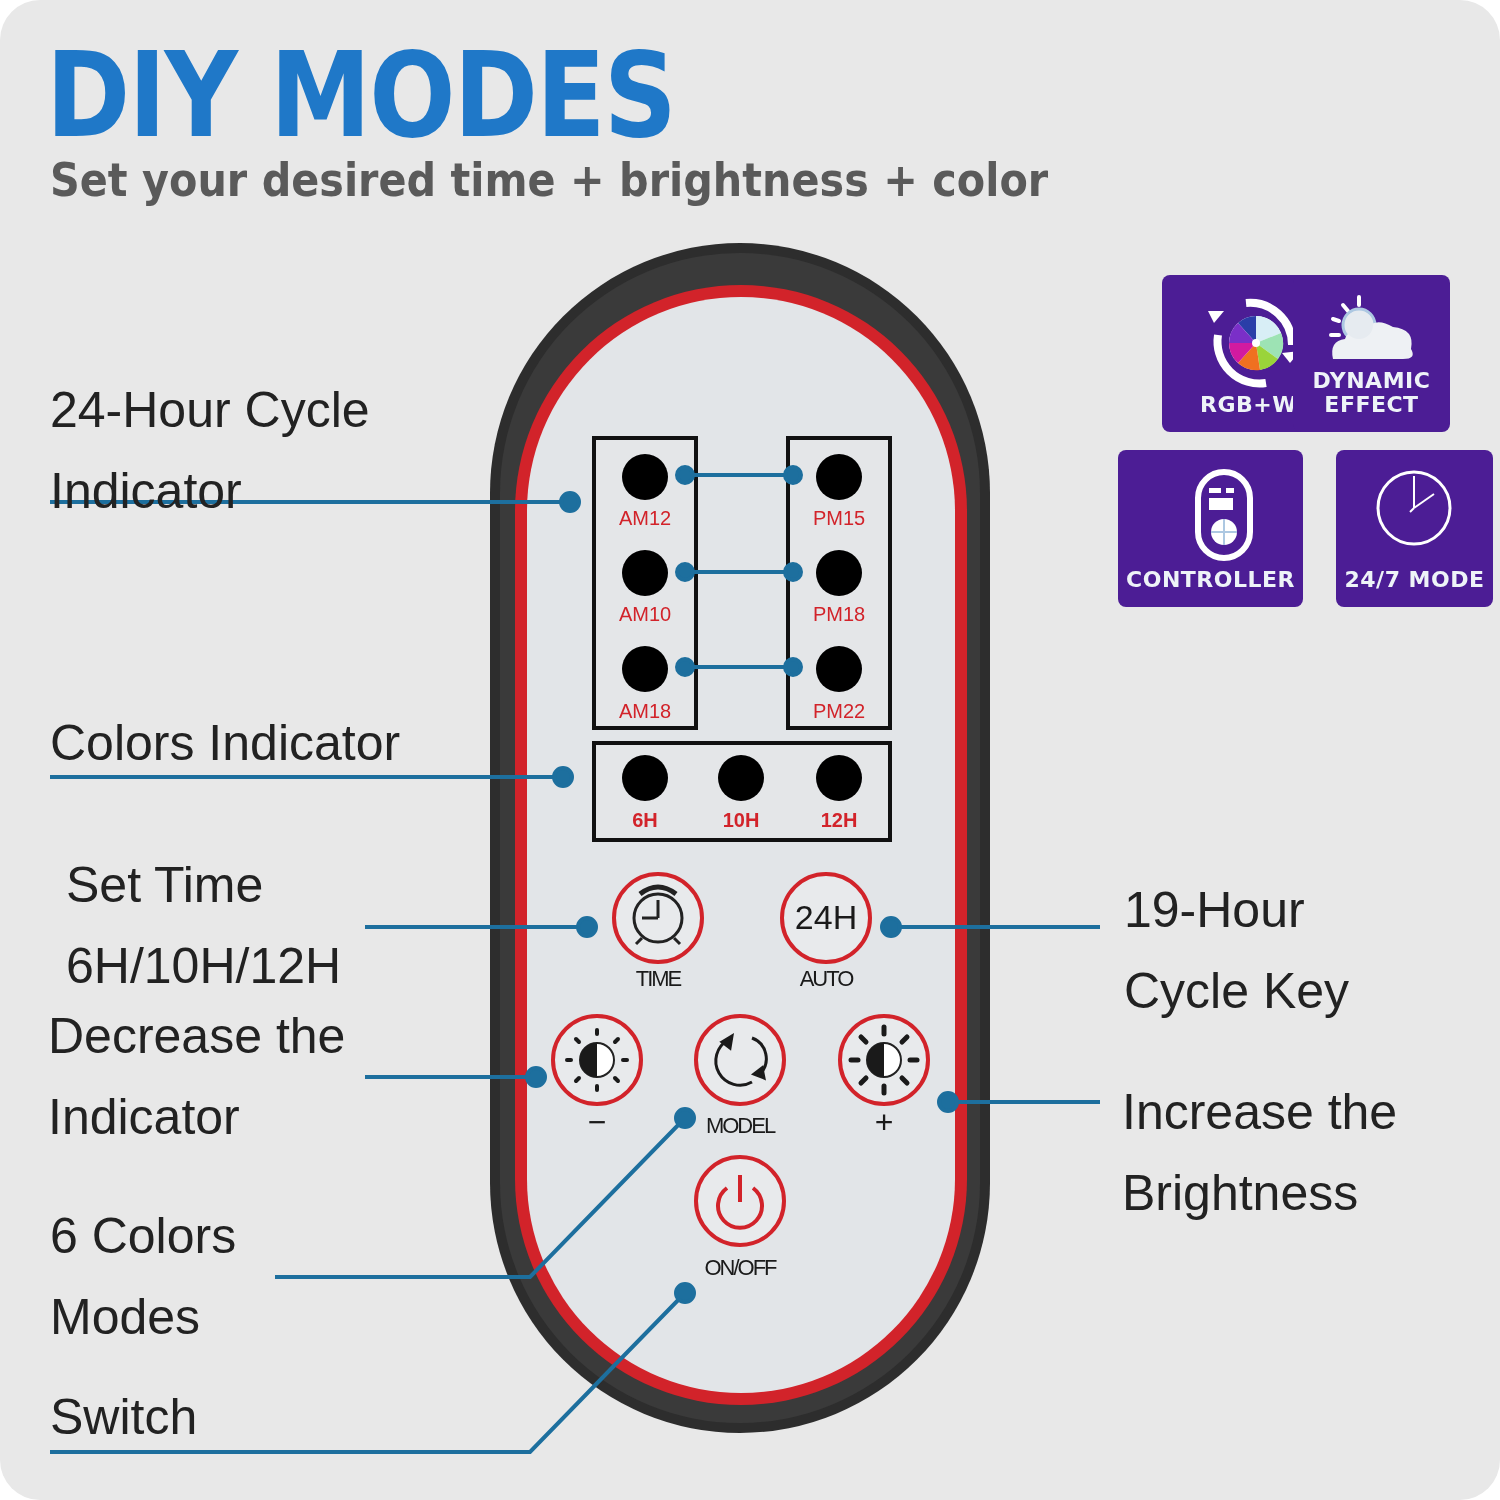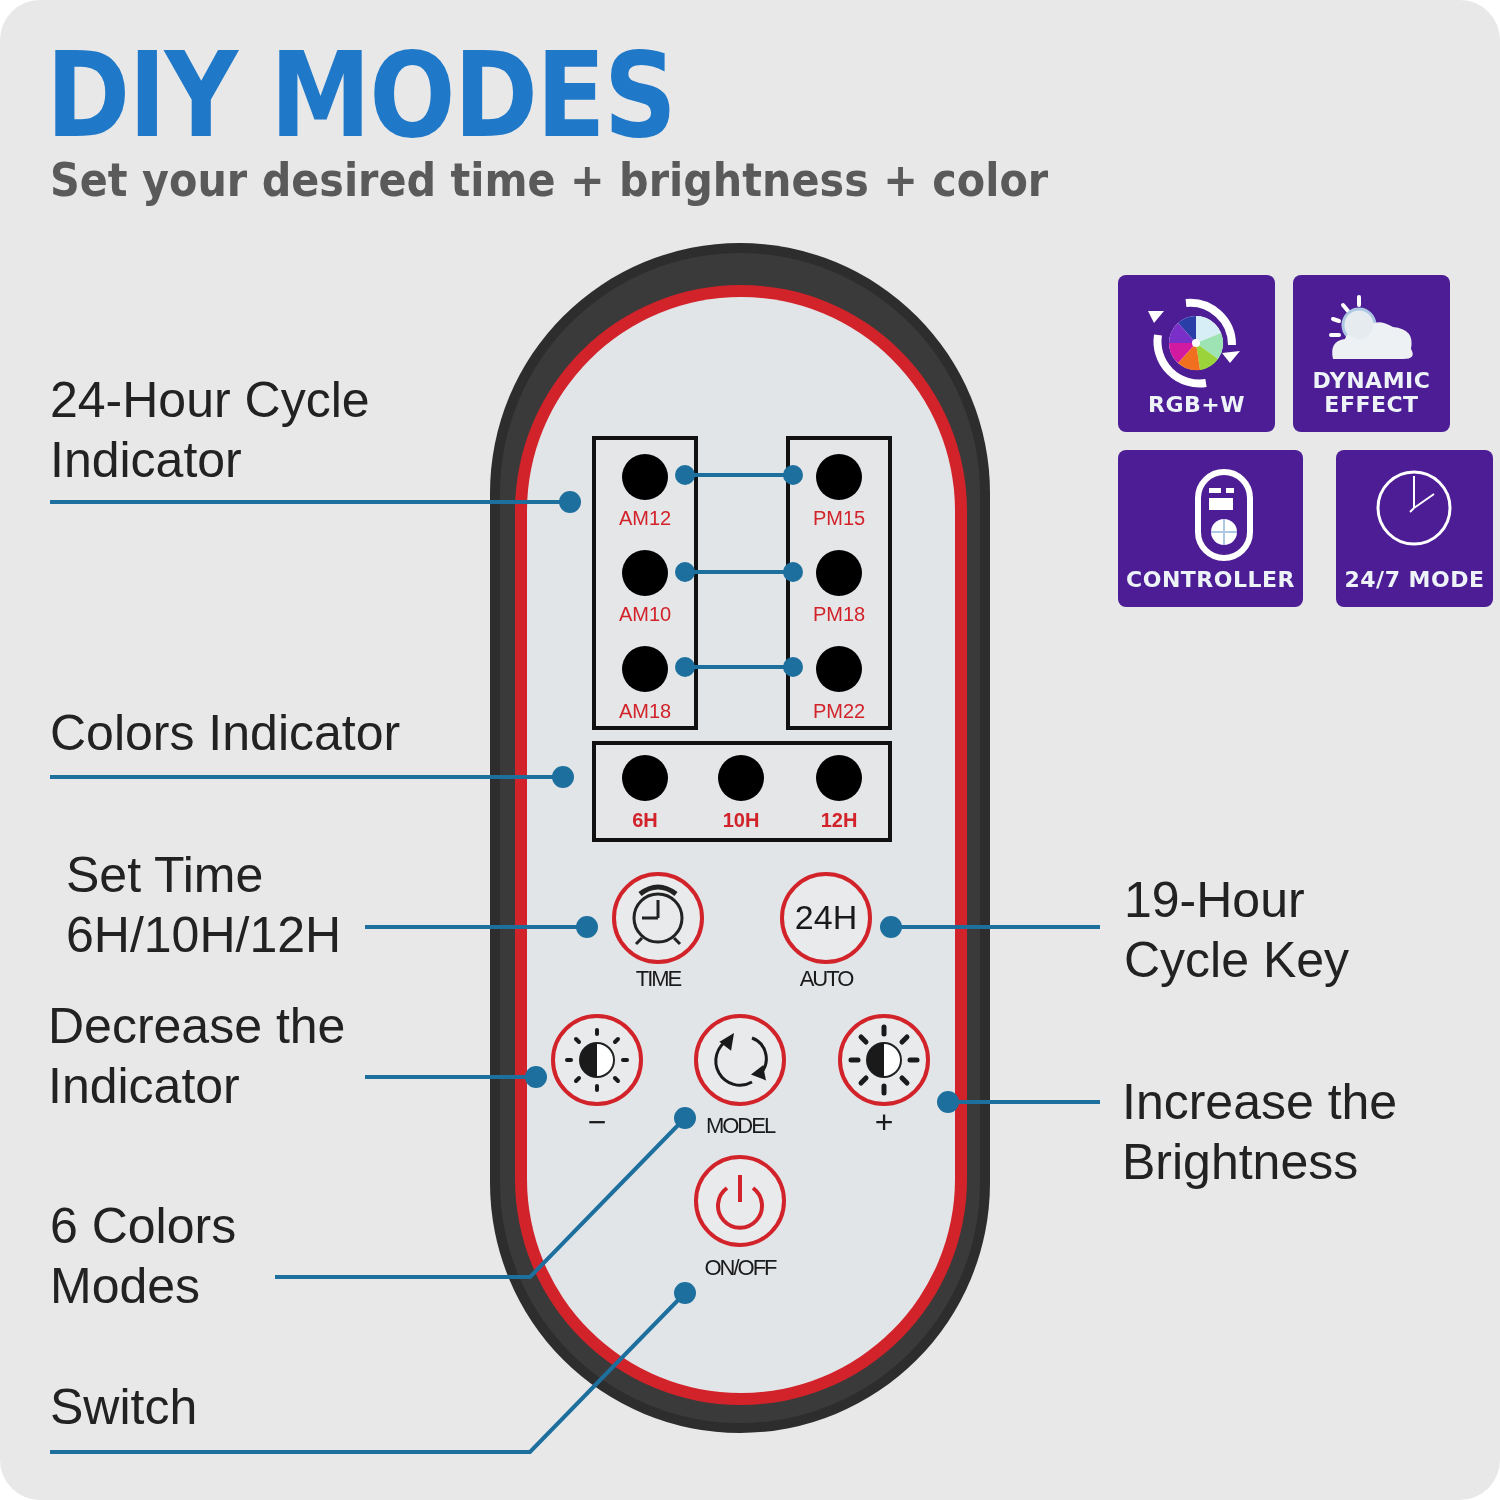--- a/index.html
+++ b/index.html
@@ -1,20 +1,20 @@
 <!DOCTYPE html>
 <html><head>
 <meta charset="utf-8">
 <style>
   html, body { margin:0; padding:0; }
   body { width:1500px; height:1500px; background:#ffffff; position:relative; overflow:hidden; font-family:"Liberation Sans", sans-serif; }
   .panel { position:absolute; left:0; top:0; width:1500px; height:1500px; background:#e8e8e8; border-radius:40px; }
   .title { position:absolute; left:46px; top:36px; font-size:118px; font-weight:bold; color:#1f78c8; letter-spacing:-2px; line-height:1; font-family:"DejaVu Sans", sans-serif; transform:scaleX(0.86); transform-origin:left top; }
   .subtitle { position:absolute; left:50px; top:156px; font-size:47px; font-weight:bold; color:#5a5a5a; line-height:1; font-family:"DejaVu Sans", sans-serif; transform:scaleX(0.88); transform-origin:left top; }
-  .label { position:absolute; font-size:50px; color:#222; line-height:60px; white-space:pre; }
+  .label { position:absolute; font-size:50px; color:#222; line-height:81px; white-space:pre; }
   .badge { position:absolute; width:157px; height:157px; background:#4c1d95; border-radius:8px; }
   .badge .blabel { position:absolute; left:0; right:0; text-align:center; color:#eef3f8; font-weight:bold; font-size:22px; line-height:24px; letter-spacing:0.5px; white-space:pre; font-family:"DejaVu Sans", sans-serif; }
   .badge svg { position:absolute; }
   svg.overlay { position:absolute; left:0; top:0; }
   .remote-text { font-family:"Liberation Sans", sans-serif; }
 </style>
 </head>
 <body>
 
 <div class="panel"></div>
@@ -183,21 +183,21 @@
 <div class="label" style="left:48px;top:996px;">Decrease the
 Indicator</div>
 <div class="label" style="left:50px;top:1196px;">6 Colors
 Modes</div>
 <div class="label" style="left:50px;top:1377px;">Switch</div>
 <div class="label" style="left:1124px;top:870px;">19-Hour
 Cycle Key</div>
 <div class="label" style="left:1122px;top:1072px;">Increase the
 Brightness</div>
 
-<div class="badge" style="left:1118px;top:275px;">
+<div class="badge" style="left:1162px;top:275px;padding-left:16px;">
   <svg width="157" height="157" viewBox="0 0 157 157">
     <path d="M68 28 A42 42 0 0 1 114 70" fill="none" stroke="#fff" stroke-width="8"></path>
     <path d="M88 108 A42 42 0 0 1 40 60" fill="none" stroke="#fff" stroke-width="8"></path>
     <polygon points="112,88 122,76 104,78" fill="#fff"></polygon>
     <polygon points="36,48 46,36 30,36" fill="#fff"></polygon>
     <circle cx="78" cy="68" r="27" fill="#fff"></circle>
     <path d="M78 68 L60 48 A27 27 0 0 1 78 41 Z" fill="#2a3ea8"></path>
     <path d="M78 68 L78 41 A27 27 0 0 1 103 58 Z" fill="#d8eef6"></path>
     <path d="M78 68 L103 58 A27 27 0 0 1 100 84 Z" fill="#9de3b4"></path>
     <path d="M78 68 L100 84 A27 27 0 0 1 82 95 Z" fill="#9ad43a"></path>

